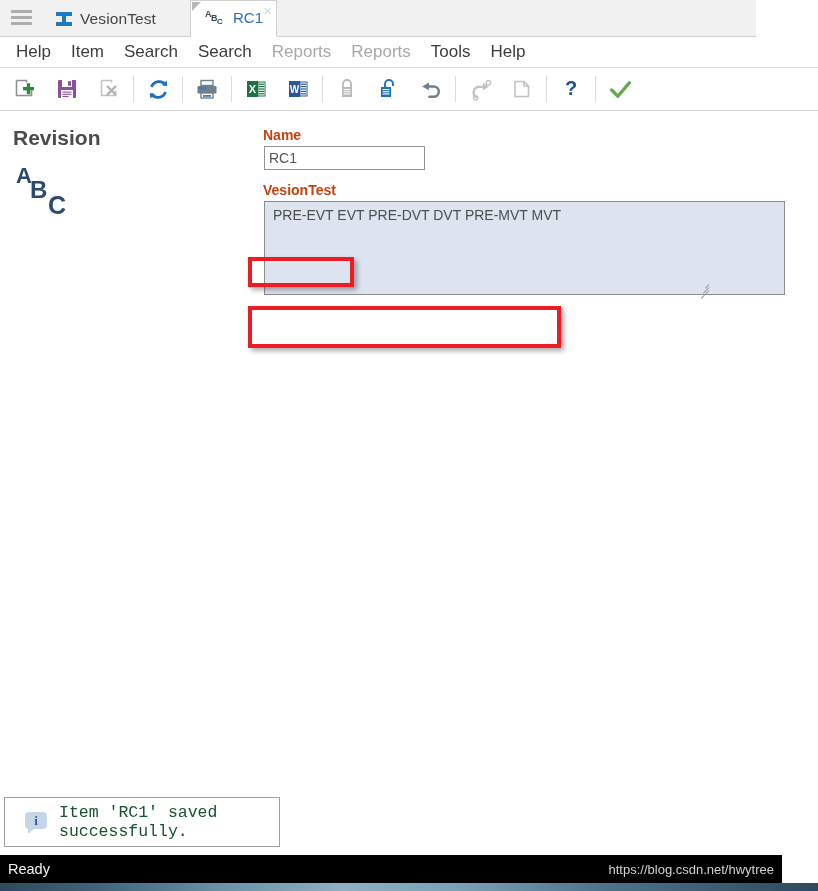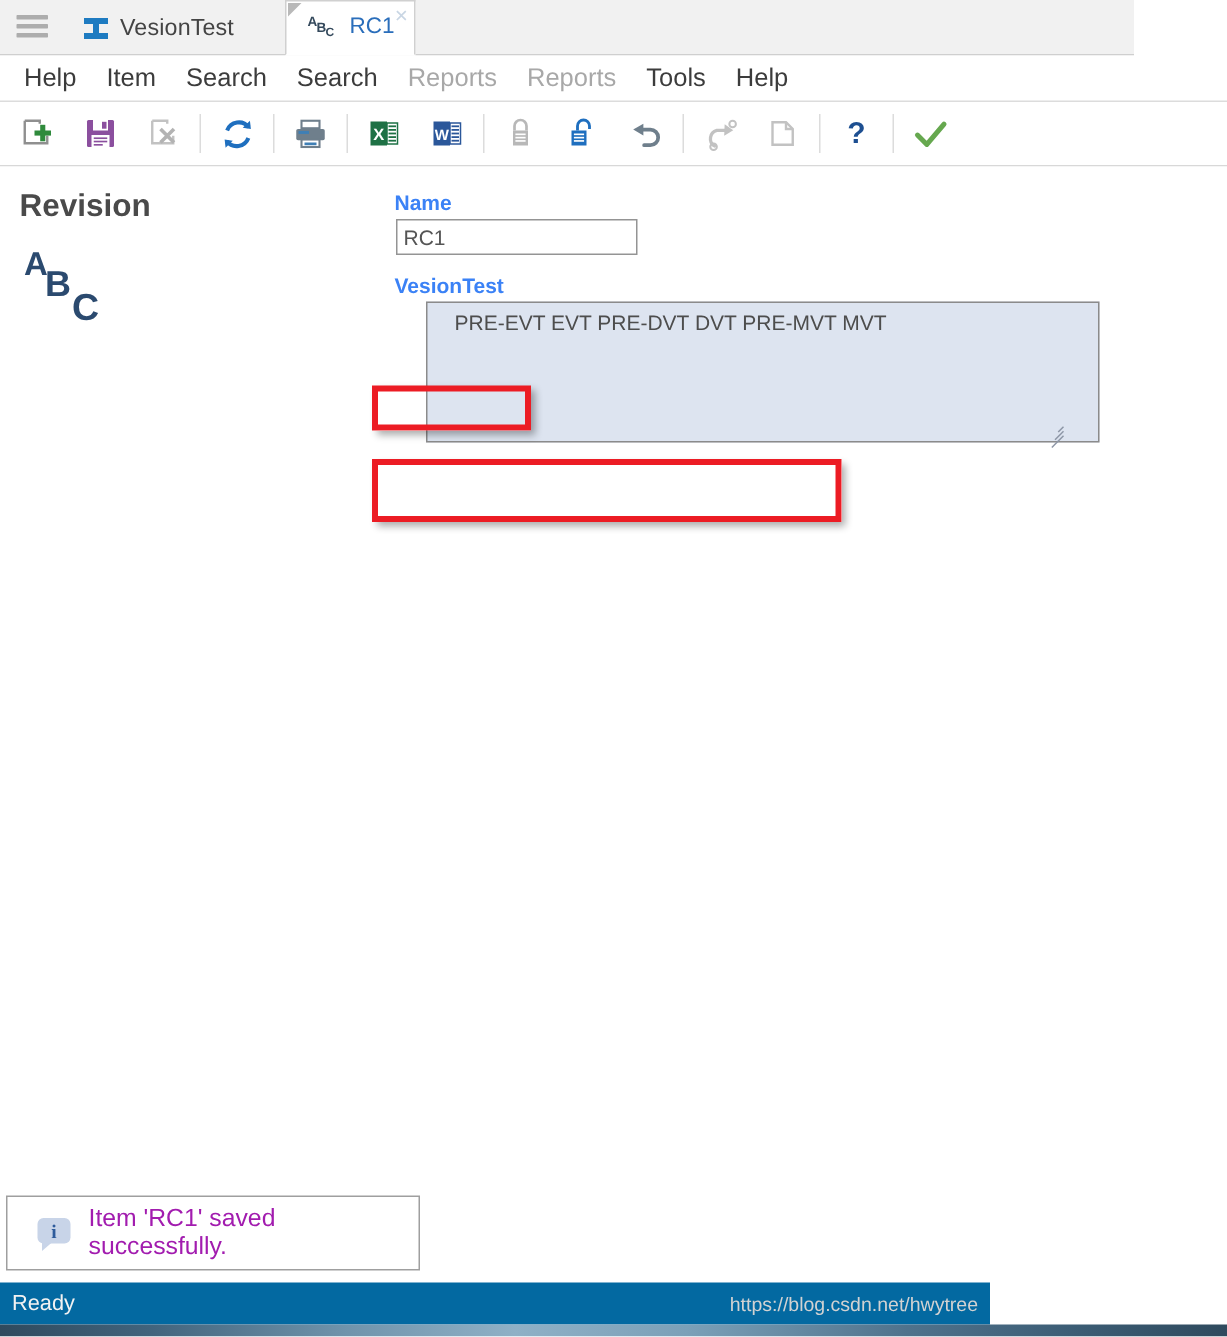--- a/index.html
+++ b/index.html
@@ -188,53 +188,52 @@
   }
   #abc-icon b { position: absolute; font-weight: bold; }
   #abc-icon .a { left: 0px;  top: 0px;  font-size: 22px; }
   #abc-icon .b { left: 14px; top: 13px; font-size: 24px; }
   #abc-icon .c { left: 32px; top: 28px; font-size: 25px; }
 
   .field-label {
     position: absolute;
     font-size: 14px;
     font-weight: bold;
-    color: #3b82f6;
+    color: #c2410c;
   }
   #name-label     { left: 263px; top: 16px; }
   #revisions-label{ left: 263px; top: 71px; }
 
   #name-input {
     position: absolute;
     left: 264px; top: 35px;
     width: 161px; height: 24px;
     box-sizing: border-box;
     border: 1px solid #949494;
     background: #ffffff;
     font-family: "Liberation Sans", sans-serif;
     font-size: 14px;
     color: #555;
     padding: 0 4px;
     outline: none;
   }
   #revisions-textarea {
     position: absolute;
     left: 264px; top: 90px;
-    width: 449px; height: 94px;
+    width: 521px; height: 94px;
     box-sizing: border-box;
     border: 1px solid #8b8b8b;
     background: #dde4f0;
     font-family: "Liberation Sans", sans-serif;
     font-size: 14px;
     color: #4d4d4d;
-    padding: 5px 18px;
+    padding: 5px 8px;
     resize: none;
     outline: none;
     overflow: hidden;
-    margin-left: 20px;
   }
   #resize-grip {
     position: absolute;
     left: 697px; top: 169px;
     width: 12px; height: 12px;
     pointer-events: none;
   }
   #resize-grip i {
     position: absolute;
     right: 0;
@@ -293,31 +292,31 @@
     left: 0; top: 0;
     width: 22px;
     text-align: center;
     font-size: 13px;
     font-weight: bold;
     color: #2e5b9b;
     line-height: 17px;
     font-family: "Liberation Serif", serif;
   }
   #toast-message {
-    font-family: Liberation Sans, sans-serif;
+    font-family: Liberation Mono, monospace;
     font-size: 16.5px;
-    color: #a21caf;
+    color: #14532d;
   }
 
   
   #statusbar {
     position: absolute;
     left: 0; top: 855px;
-    width: 660px; height: 28px;
-    background: #0369a1;
+    width: 782px; height: 28px;
+    background: #000000;
     display: flex;
     align-items: center;
     justify-content: space-between;
     padding: 0 8px;
     box-sizing: border-box;
   }
   #status-left {
     font-size: 14.5px;
     color: #f2f2f2;
   }

